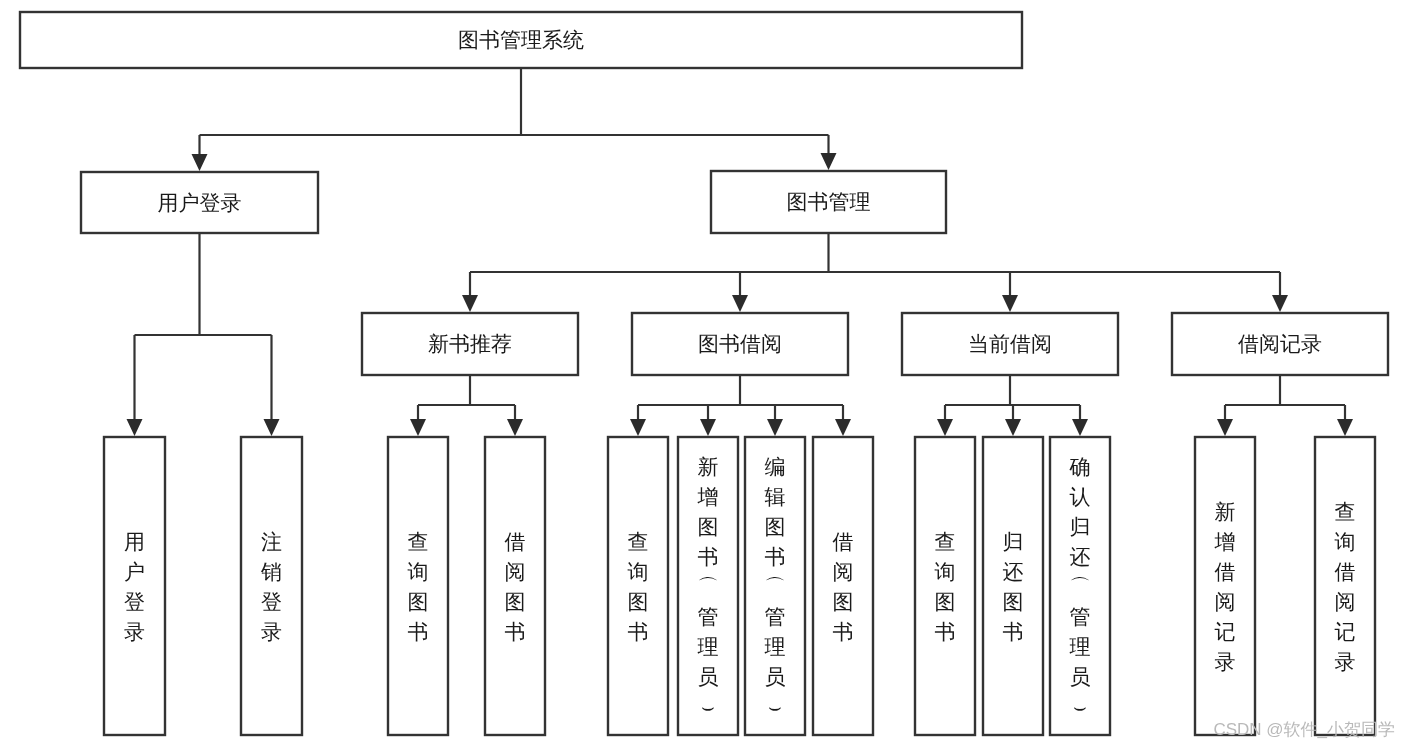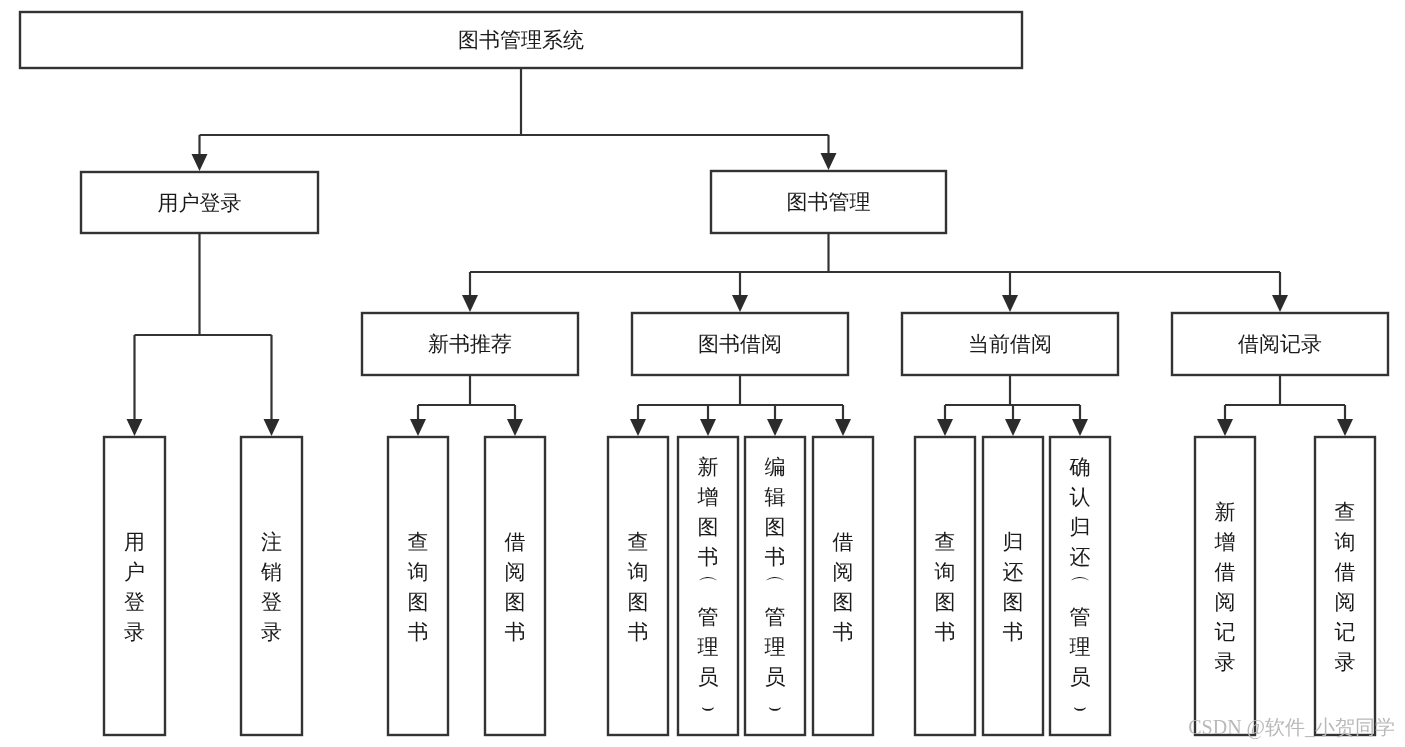--- a/index.html
+++ b/index.html
@@ -55,22 +55,22 @@
     fill: #1a1a1a;
     font-family: "DejaVu Sans", "Liberation Sans", sans-serif;
     font-size: 21px;
     text-anchor: middle;
   }
   .watermark-text {
     position: absolute;
     right: 10px;
     bottom: 6px;
     color: #b9b9b9;
-    font-size: 20px;
-    font-family: Liberation Serif, serif;
+    font-size: 17px;
+    font-family: Liberation Sans, sans-serif;
     white-space: nowrap;
     user-select: none;
   }
 </style>
 </head>
 <body>
 
 <div id="diagram-root">
 
   <svg id="flow-svg" viewBox="0 0 1405 747">

